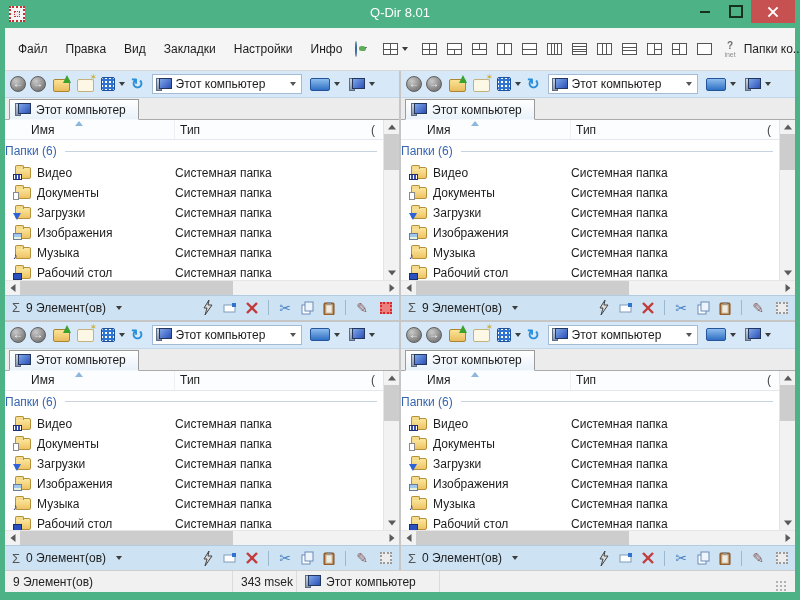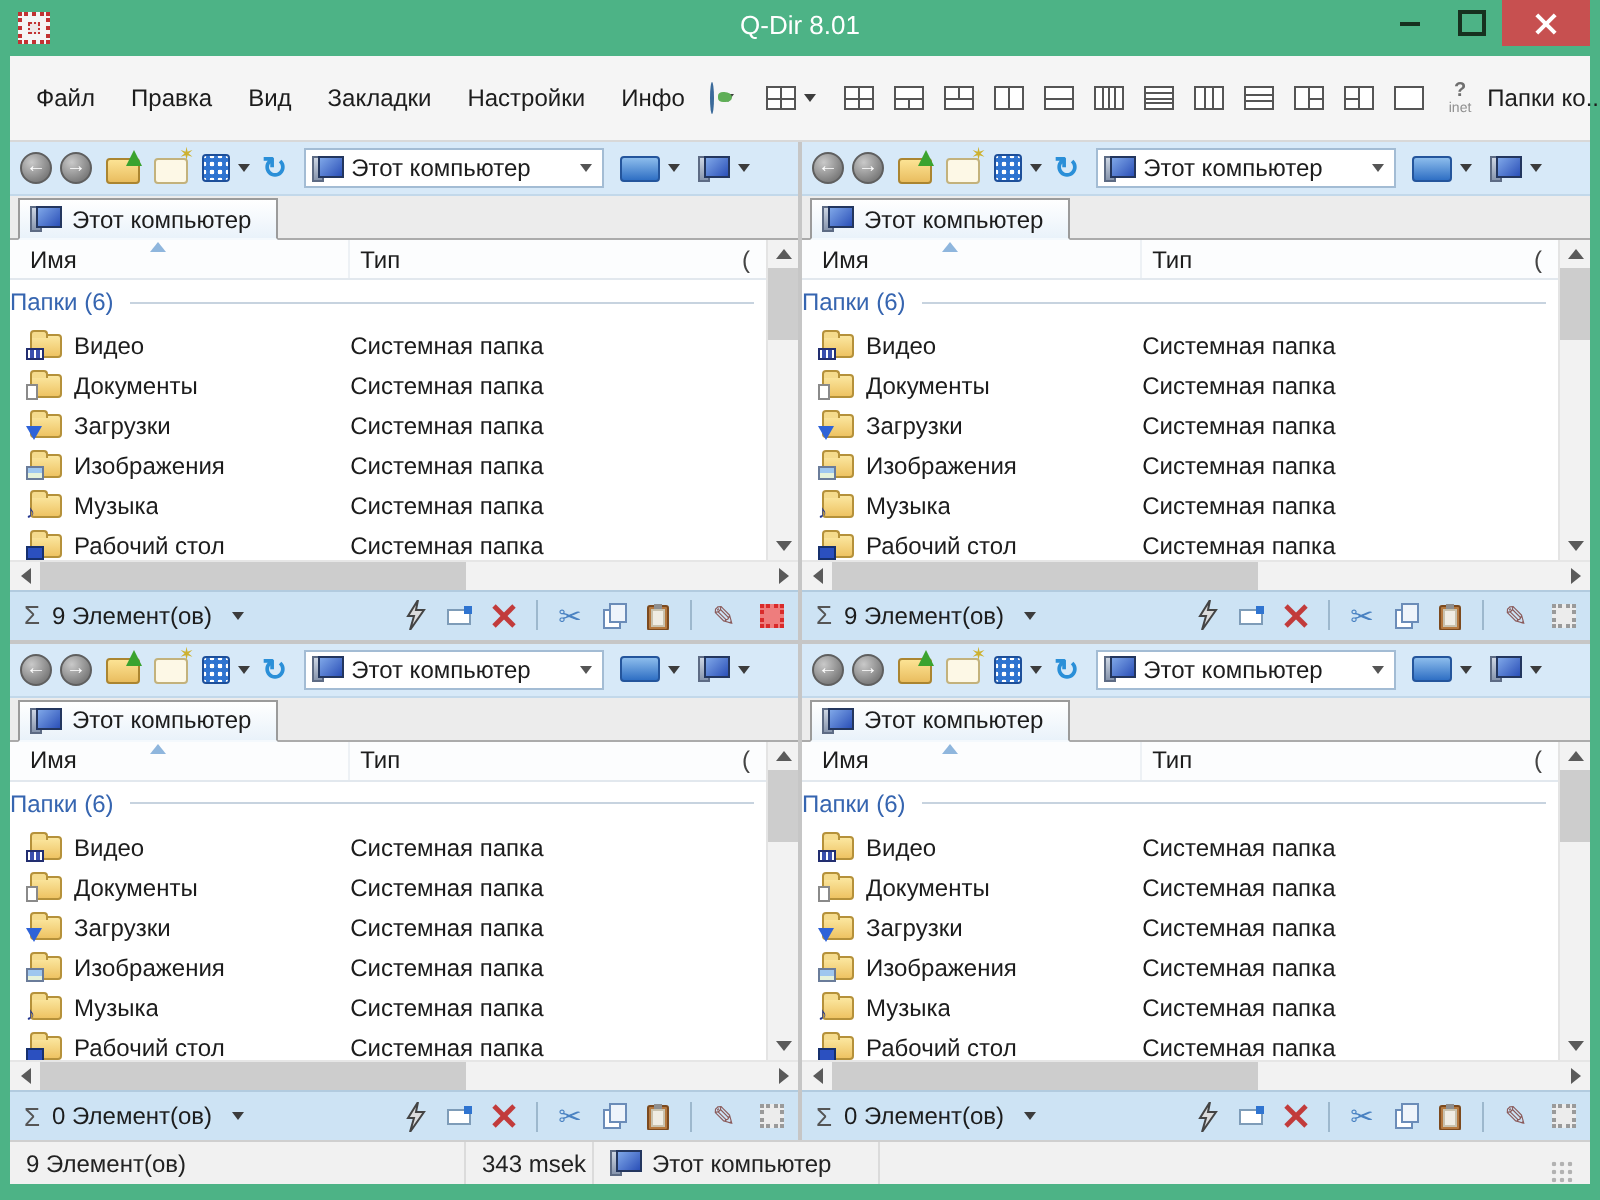--- a/index.html
+++ b/index.html
@@ -70,21 +70,21 @@
   .chev{width:0;height:0;border-left:3.5px solid transparent;border-right:3.5px solid transparent;border-top:4px solid #555;margin-right:2px;flex:0 0 auto}
   .mon-btn{width:20px;height:13px;border-radius:2px;background:linear-gradient(#8cbcec,#2f6fc4);border:1px solid #24559c;margin-left:4px;flex:0 0 auto}
   
   .tabbar{height:22px;flex:0 0 auto;background:#ececec;border-bottom:1px solid #ababab;display:flex;align-items:flex-end;padding-left:4px}
   .tab{height:21px;margin-bottom:-1px;display:flex;align-items:center;gap:5px;padding:0 12px 0 5px;background:linear-gradient(#ffffff,#e9f2fa);border:1px solid #9b9b9b;border-bottom:1px solid #f4f9fd}
   
   .listwrap{flex:1 1 auto;min-height:0;display:flex}
   .listcol{flex:1;min-width:0;display:flex;flex-direction:column;overflow:hidden}
   .phead{height:20px;flex:0 0 auto;display:flex;align-items:center;background:#fcfdfe;border-bottom:1px solid #e2e8ee;position:relative}
   .sort-ind{position:absolute;left:70px;top:1px;width:0;height:0;border-left:4px solid transparent;border-right:4px solid transparent;border-bottom:5px solid #8fb6dd}
-  .col-name{flex:0 0 45%;padding-left:10px;border-right:1px solid #edf1f5;align-self:stretch;display:flex;align-items:center}
+  .col-name{flex:0 0 45%;padding-left:26px;border-right:1px solid #edf1f5;align-self:stretch;display:flex;align-items:center}
   .col-type{flex:1;padding-left:5px}
   .col-third{width:12px;color:#444;overflow:hidden}
   .group{display:flex;align-items:center;color:var(--groupblue,#3665b0);padding:4px 0 2px 0}
   .group::after{content:"";flex:1;border-top:1px solid #c7d3df;margin:0 6px 0 8px}
   .row{height:20px;flex:0 0 auto;display:flex;align-items:flex-end}
   .cell-name{flex:0 0 45%;display:flex;align-items:center;gap:6px;padding-left:8px;min-width:0}
   .fname{overflow:hidden;white-space:nowrap;text-overflow:ellipsis}
   .cell-type{flex:1;overflow:hidden;white-space:nowrap}
   .folder-ic{position:relative;width:16px;height:12px;flex:0 0 auto;background:linear-gradient(#fbe7a0,#eec363);border:1px solid #b5913a;border-radius:2px;margin-left:2px}
   .folder-ic::before{content:"";position:absolute;top:-3px;left:-1px;width:7px;height:3px;background:#f5db8d;border:1px solid #b5913a;border-bottom:none;border-radius:2px 2px 0 0}

